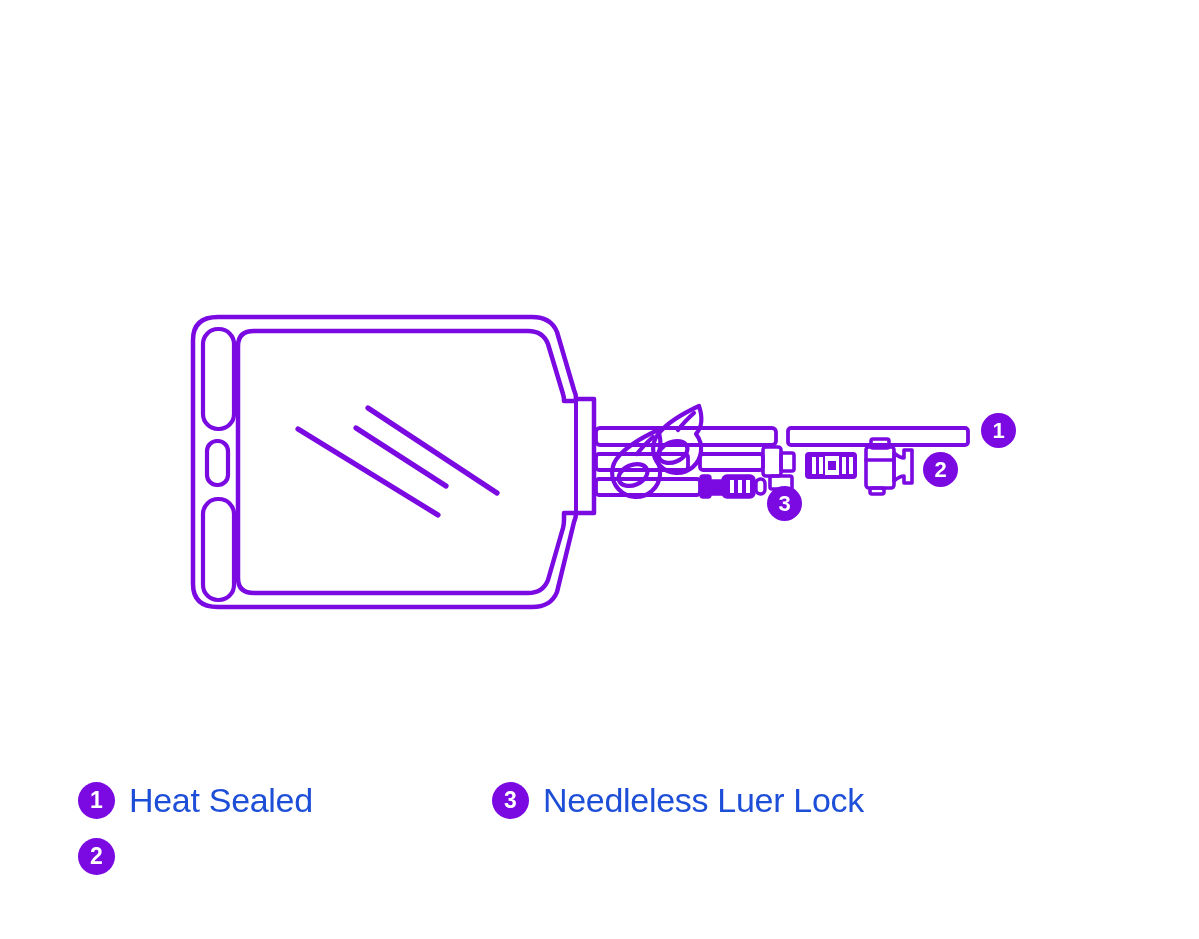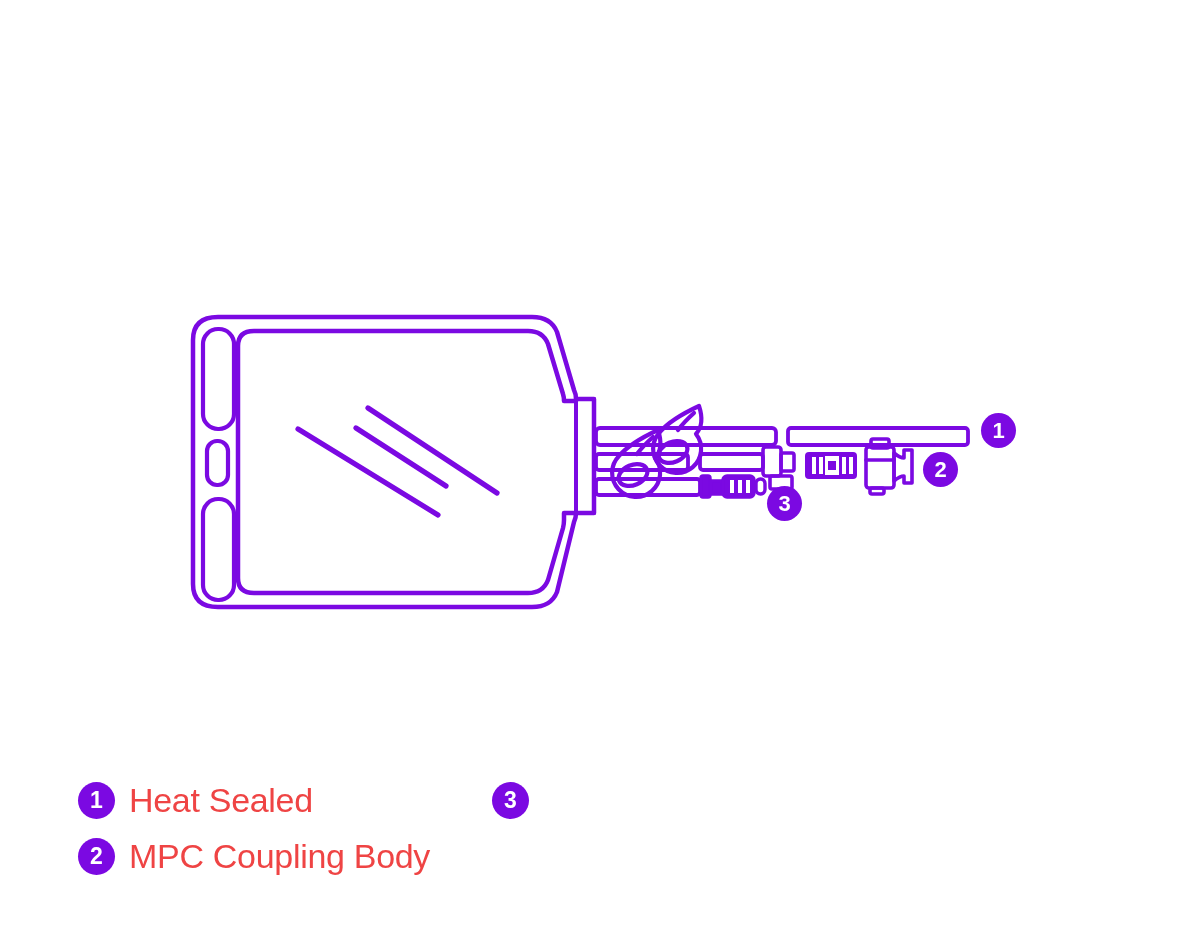--- a/index.html
+++ b/index.html
@@ -35,21 +35,21 @@
     flex: 0 0 auto;
     width: 37px; height: 37px;
     border-radius: 50%;
     background: #7B09E2;
     color: #ffffff;
     display: flex; align-items: center; justify-content: center;
     font-size: 23px; font-weight: bold;
     line-height: 1;
   }
   .legend-label {
-    color: #ef4444;
+    color: #1d4ed8;
     font-size: 34px;
     line-height: 38px;
     letter-spacing: -0.3px;
     white-space: nowrap;
     margin-top: -1px;
   }
 </style>
 </head>
 <body>
 
@@ -154,27 +154,25 @@
       </div>
       <div class="legend-label">
         <div>Heat Sealed</div>
       </div>
     </div>
 
     <div class="legend-item" style="left:78px; top:838px;">
       <div class="legend-badge">
         <span>2</span>
       </div>
-      <div class="legend-label">
-        <div>MPC Coupling Body</div>
-      </div>
     </div>
 
     <div class="legend-item" style="left:492px; top:782px;">
       <div class="legend-badge">
         <span>3</span>
       </div>
       <div class="legend-label">
+        <div>Needleless Luer Lock</div>
       </div>
     </div>
 
   </div>
 </div>
 
 </body></html>

